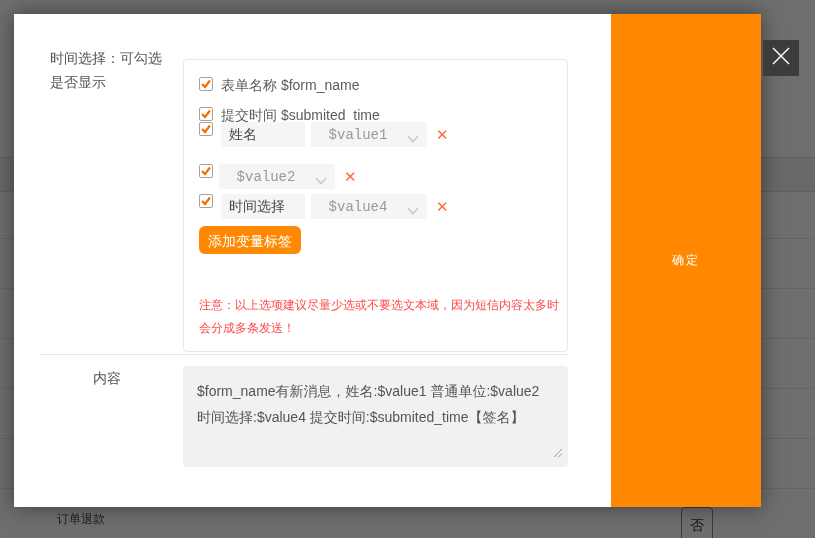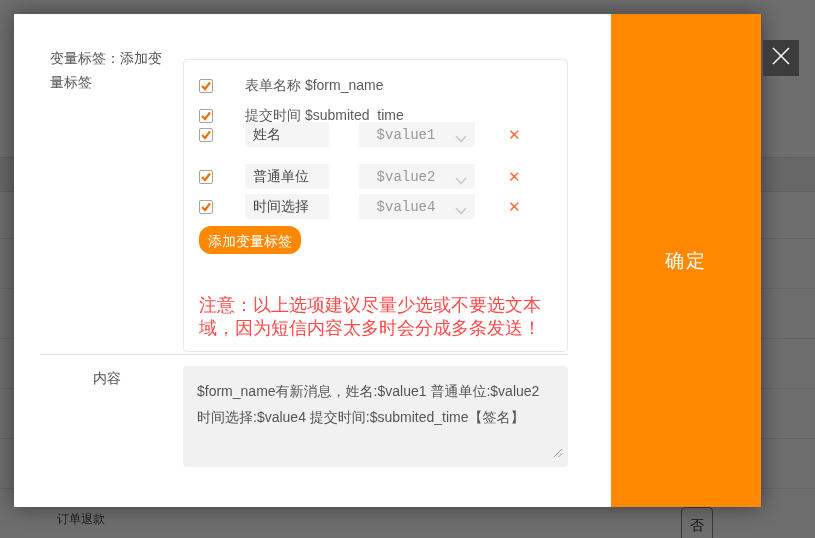--- a/index.html
+++ b/index.html
@@ -20,50 +20,50 @@
     font-size:14px;color:#333;box-sizing:border-box;}
   
   .overlay{position:absolute;inset:0;background:rgba(0,0,0,0.57);}
   
   .modal{position:absolute;left:14px;top:14px;width:747px;height:493px;background:#fff;
     box-shadow:0 0 20px rgba(0,0,0,0.45);}
   .m-left-label{position:absolute;left:36px;top:32px;width:116px;font-size:14px;
     line-height:24px;color:#555;}
   .group-box{position:absolute;left:169px;top:45px;width:385px;height:293px;
     border:1px solid #e8e8e8;border-radius:4px;box-sizing:border-box;background:#fff;}
-  .g-row{position:absolute;display:flex;align-items:center;gap:24px;}
+  .g-row{position:absolute;display:flex;}
   .checkbox{width:14px;height:14px;background:#fff;border:1px solid #a9a296;border-radius:2px;
     box-sizing:border-box;display:inline-flex;align-items:center;justify-content:center;flex:none;}
   .checkbox svg{overflow:visible;}
   .simple-label{margin-left:8px;font-size:14px;color:#5c5c5c;}
   .field-box{margin-left:8px;width:84px;height:25px;line-height:25px;padding-left:8px;
     background:#f5f5f5;border-radius:2px;font-size:14px;color:#4a4a4a;box-sizing:border-box;flex:none;}
   .select-box{margin-left:6px;width:116px;height:25px;background:#f5f5f5;border-radius:2px;
     position:relative;display:flex;align-items:center;justify-content:center;
     font-size:14px;color:#999;box-sizing:border-box;padding-right:22px;flex:none;cursor:pointer;font-family:Liberation Mono, monospace;}
   .select-box .chev{position:absolute;right:8px;top:9px;}
   .del-x{margin-left:9px;font-size:15px;font-weight:bold;color:#ff6a3a;line-height:25px;cursor:pointer;}
   .add-row{position:absolute;left:15px;top:166px;width:358px;font-size:15px;font-weight:bold;
     color:#55565c;line-height:27px;}
   .add-btn{float:left;width:102px;height:28px;line-height:28px;text-align:center;
     background:#ff8800;color:#fff;font-size:14px;font-weight:normal;border:none;
-    border-radius:12px;margin-right:8px;cursor:pointer;}
-  .warn{position:absolute;left:15px;top:234px;width:364px;font-size:18px;line-height:23px;
+    border-radius:6px;margin-right:8px;cursor:pointer;}
+  .warn{position:absolute;left:15px;top:234px;width:364px;font-size:12px;line-height:23px;
     color:#ff4a4a;}
   .divider{position:absolute;left:26px;top:340px;width:528px;height:0;border-top:1px solid #e8e8e8;}
   .content-label{position:absolute;left:36px;top:356px;font-size:14px;color:#555;margin-left:43px;}
   .ta-wrap{position:absolute;left:169px;top:352px;width:385px;height:101px;}
   .ta-wrap textarea{width:100%;height:100%;box-sizing:border-box;background:#f1f1f1;
     border:none;border-radius:4px;padding:12px 14px;font-size:14px;line-height:26px;
     color:#555;resize:none;overflow:hidden;outline:none;
     font-family:"Liberation Sans","DejaVu Sans",sans-serif;}
   .ta-handle{position:absolute;right:5px;bottom:5px;}
   .orange-panel{position:absolute;left:597px;top:0;width:150px;height:493px;background:#ff8800;
     display:flex;align-items:center;justify-content:center;}
-  .confirm{font-size:19px;color:#fff;letter-spacing:2px;cursor:pointer;}
+  .confirm{font-size:12px;color:#fff;letter-spacing:2px;cursor:pointer;}
   
   .close-btn{position:absolute;left:763px;top:40px;width:36px;height:36px;background:#3c3c3c;
     display:flex;align-items:center;justify-content:center;cursor:pointer;}
 </style>
 </head>
 <body>
 
 <div class="under">
   <div class="u-header"></div>
   <div class="u-line" style="top:238px"></div>
@@ -73,21 +73,21 @@
   <div class="u-line" style="top:438px"></div>
   <div class="u-line" style="top:488px"></div>
   <div class="u-refund">订单退款</div>
   <div class="u-no-btn">否</div>
 </div>
 
 <div class="overlay"></div>
 
 <div class="modal">
 
-  <div class="m-left-label">变量标签：添加变量标签</div>
+  <div class="m-left-label">时间选择：可勾选是否显示</div>
 
   <div class="group-box">
 
     <div class="g-row" style="left:15px;top:17px">
       <span class="checkbox">
         <svg width="12" height="12" viewBox="0 0 12 12">
             <polyline points="2,6 5,9 10,2.5" fill="none" stroke="#f07000" stroke-width="2.2"></polyline>
           </svg>
       </span>
       <span class="simple-label">表单名称 $form_name</span>
@@ -118,21 +118,20 @@
       </span>
       <span class="del-x">✕</span>
     </div>
 
     <div class="g-row" style="left:15px;top:104px">
       <span class="checkbox">
         <svg width="12" height="12" viewBox="0 0 12 12">
             <polyline points="2,6 5,9 10,2.5" fill="none" stroke="#f07000" stroke-width="2.2"></polyline>
           </svg>
       </span>
-      <span class="field-box">普通单位</span>
       <span class="select-box">
         <span>$value2</span>
         <span class="chev">
           <svg width="12" height="8" viewBox="0 0 12 8">
               <polyline points="1,1 6,6.5 11,1" fill="none" stroke="#c9c9c9" stroke-width="1.6"></polyline>
             </svg>
         </span>
       </span>
       <span class="del-x">✕</span>
     </div>

